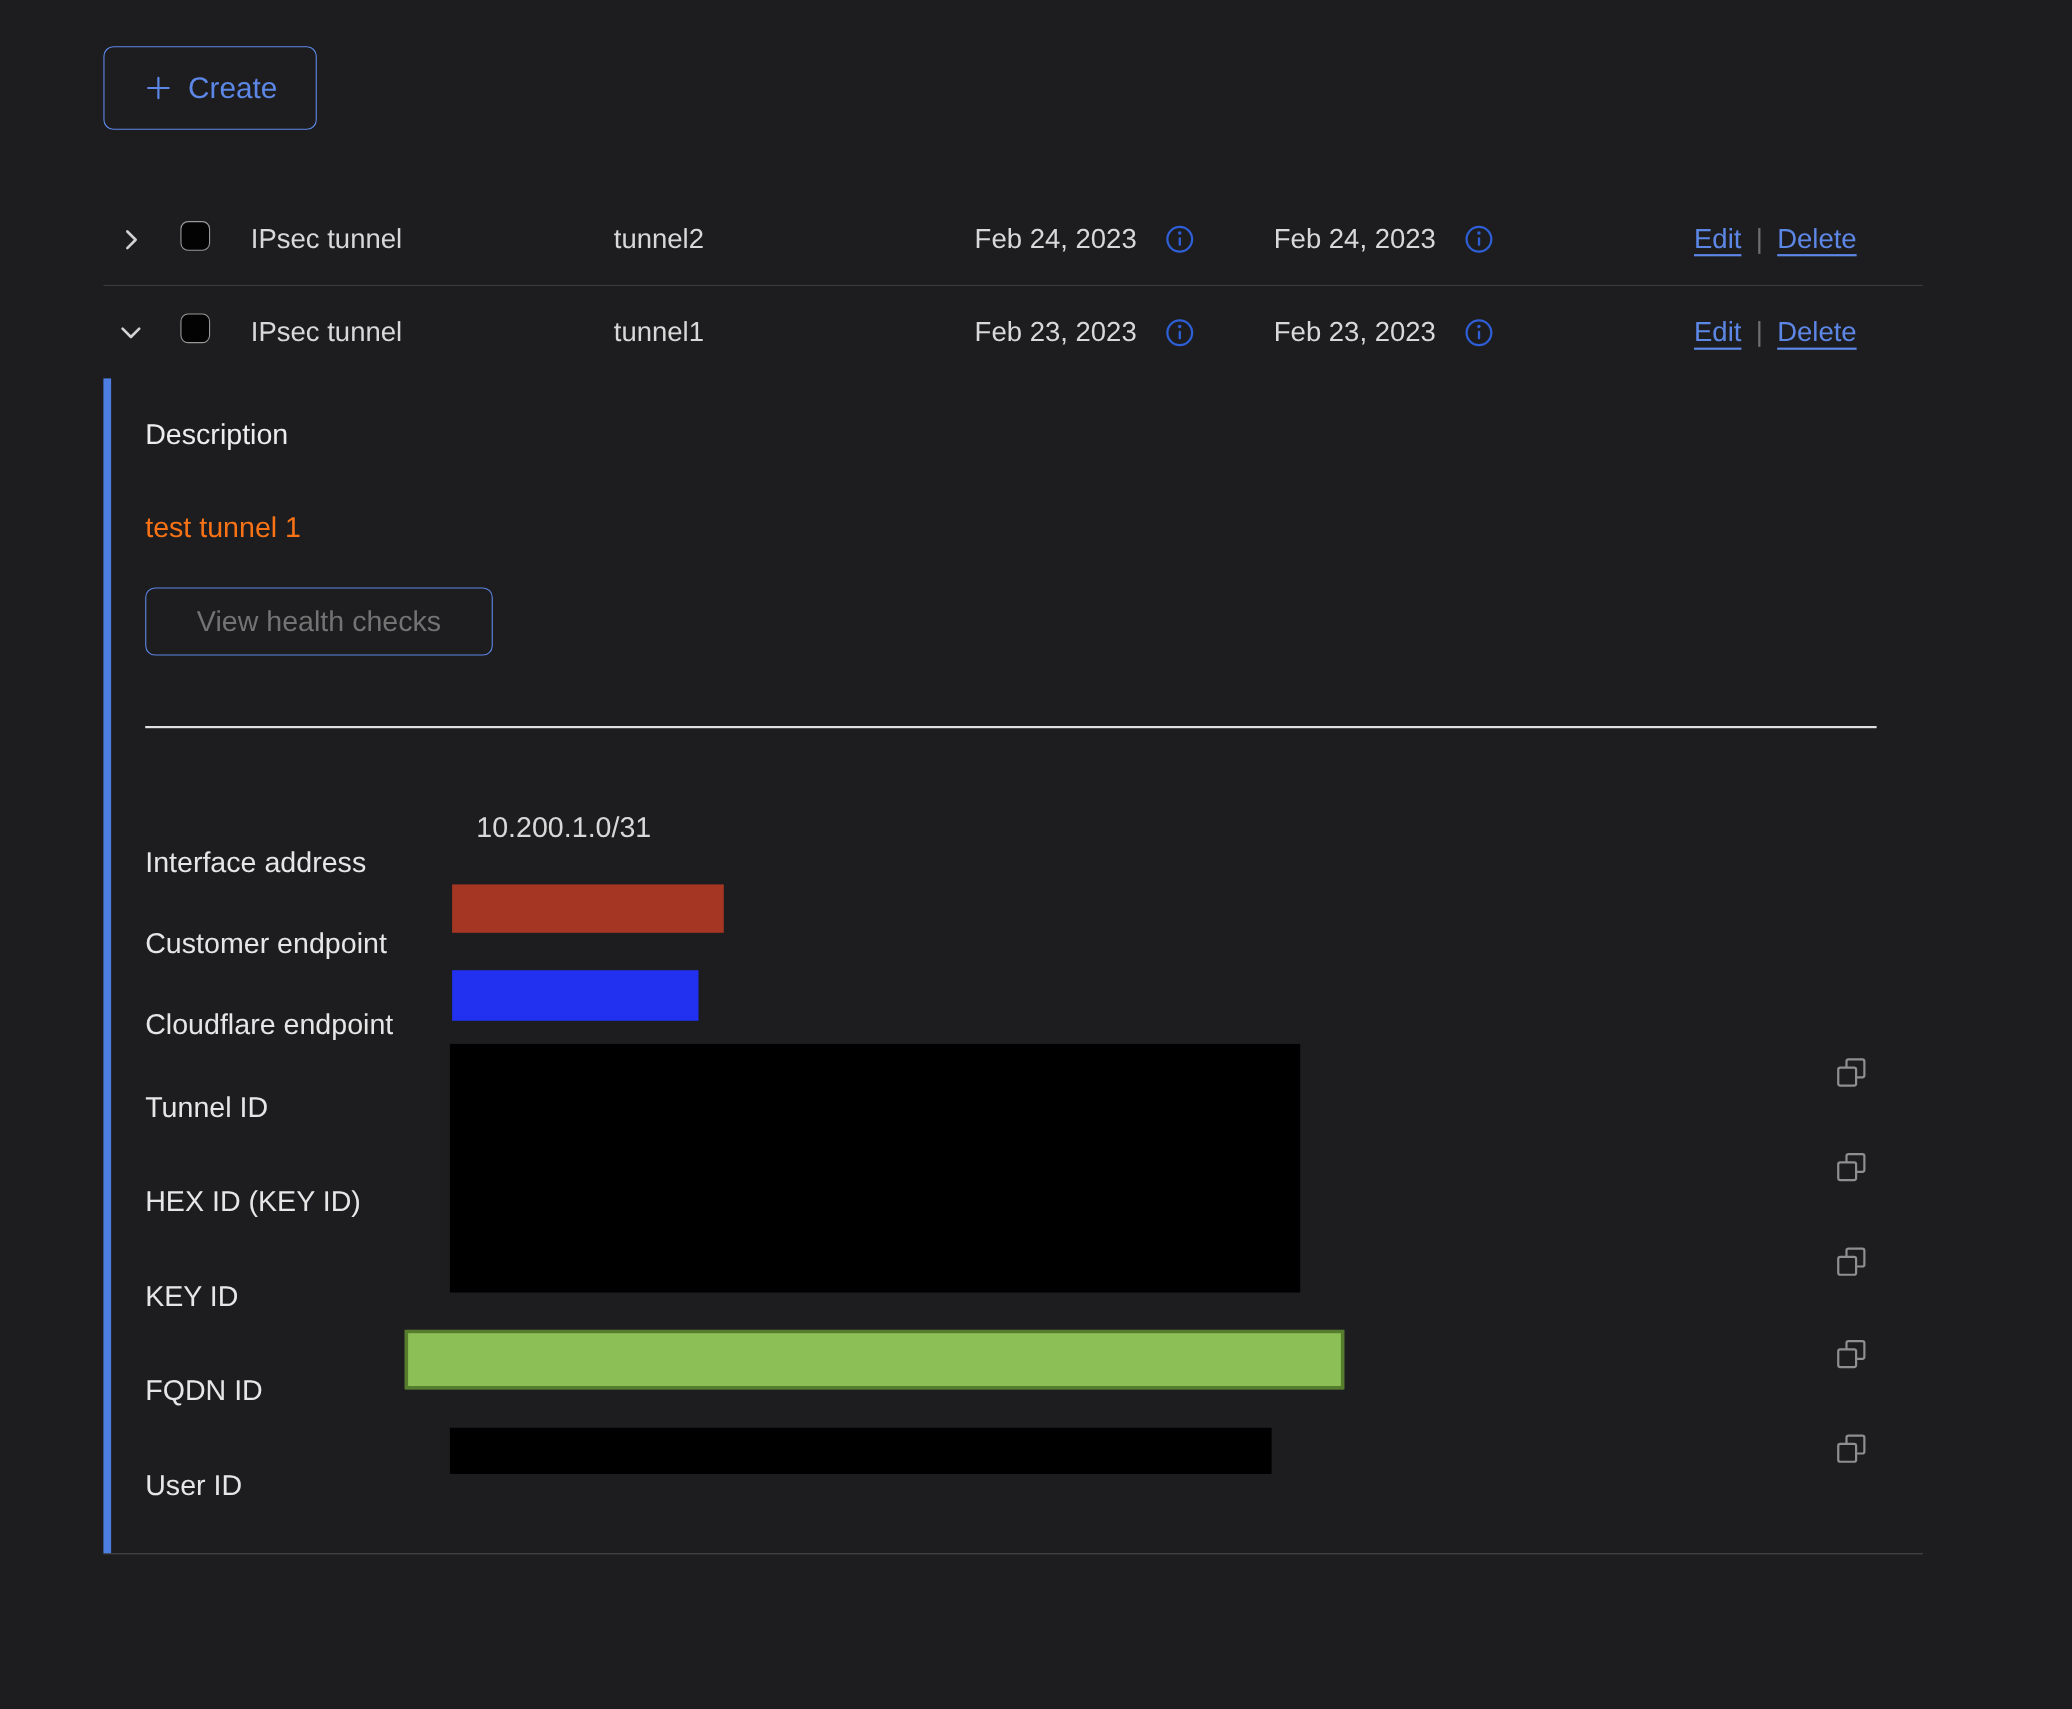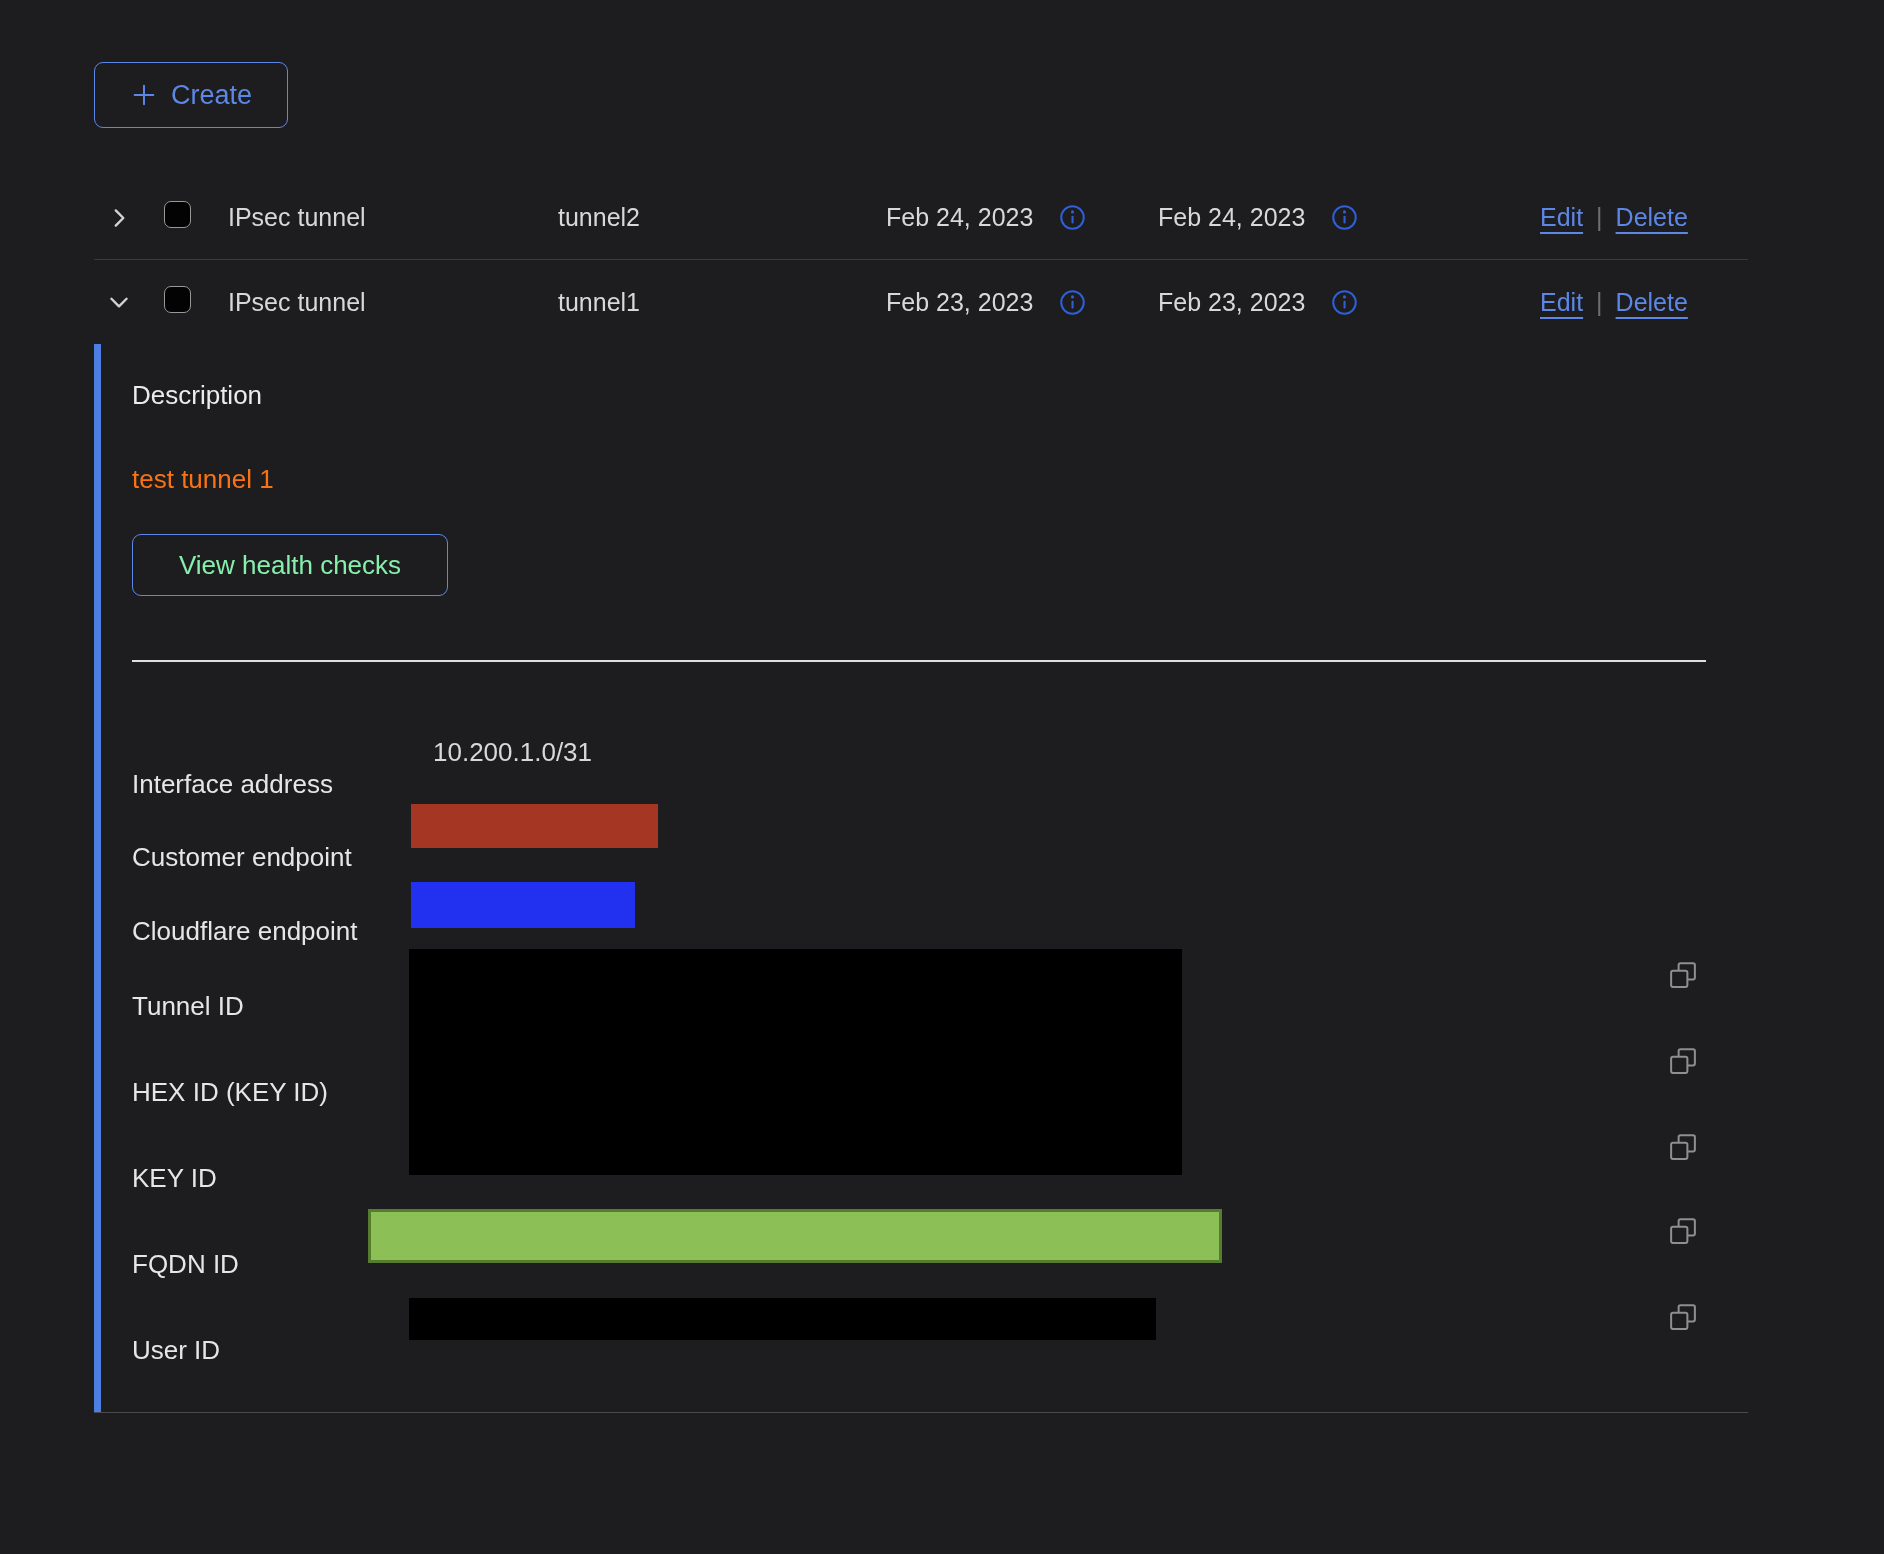--- a/index.html
+++ b/index.html
@@ -7,22 +7,22 @@
   body {
     width: 1884px; height: 1554px;
     background: #1d1d1f;
     font-family: "Liberation Sans", sans-serif;
     position: relative;
     overflow: hidden;
   }
 
   
   .create-btn {
-    position: absolute; left: 94px; top: 62px;
-    width: 194px; height: 66px;
+    position: absolute; left: 94px; top: 42px;
+    width: 194px; height: 76px;
     background: transparent;
     border: 1.5px solid #5d87e6; border-radius: 9px;
     color: #5d87e6; font-size: 27px;
     font-family: "Liberation Sans", sans-serif;
     display: flex; align-items: center; justify-content: center; gap: 13px;
     cursor: pointer;
   }
 
   
   .table { position: absolute; left: 94px; top: 176px; width: 1654px; }
@@ -61,21 +61,21 @@
   }
   .blue-bar { position: absolute; left: 0; top: 0; width: 7px; height: 100%; background: #4c7fe1; }
 
   .desc-label { position: absolute; left: 38px; top: 36px; font-size: 26px; color: #ececec; }
   .desc-value { position: absolute; left: 38px; top: 120px; font-size: 26px; color: #f97316; }
 
   .health-btn {
     position: absolute; left: 38px; top: 190px;
     width: 316px; height: 62px;
     background: transparent; border: 1.5px solid #5d87e6; border-radius: 9px;
-    color: #86efac; font-size: 26px;
+    color: #737373; font-size: 26px;
     font-family: "Liberation Sans", sans-serif;
     cursor: pointer;
   }
 
   .panel-divider {
     position: absolute; left: 38px; top: 316px; width: 1574px;
     border: none; border-top: 2px solid #dfdfdf; margin: 0;
   }
 
   .dlabel { position: absolute; left: 38px; font-size: 26px; color: #e6e6e6; white-space: nowrap; margin-top: 32px; }

